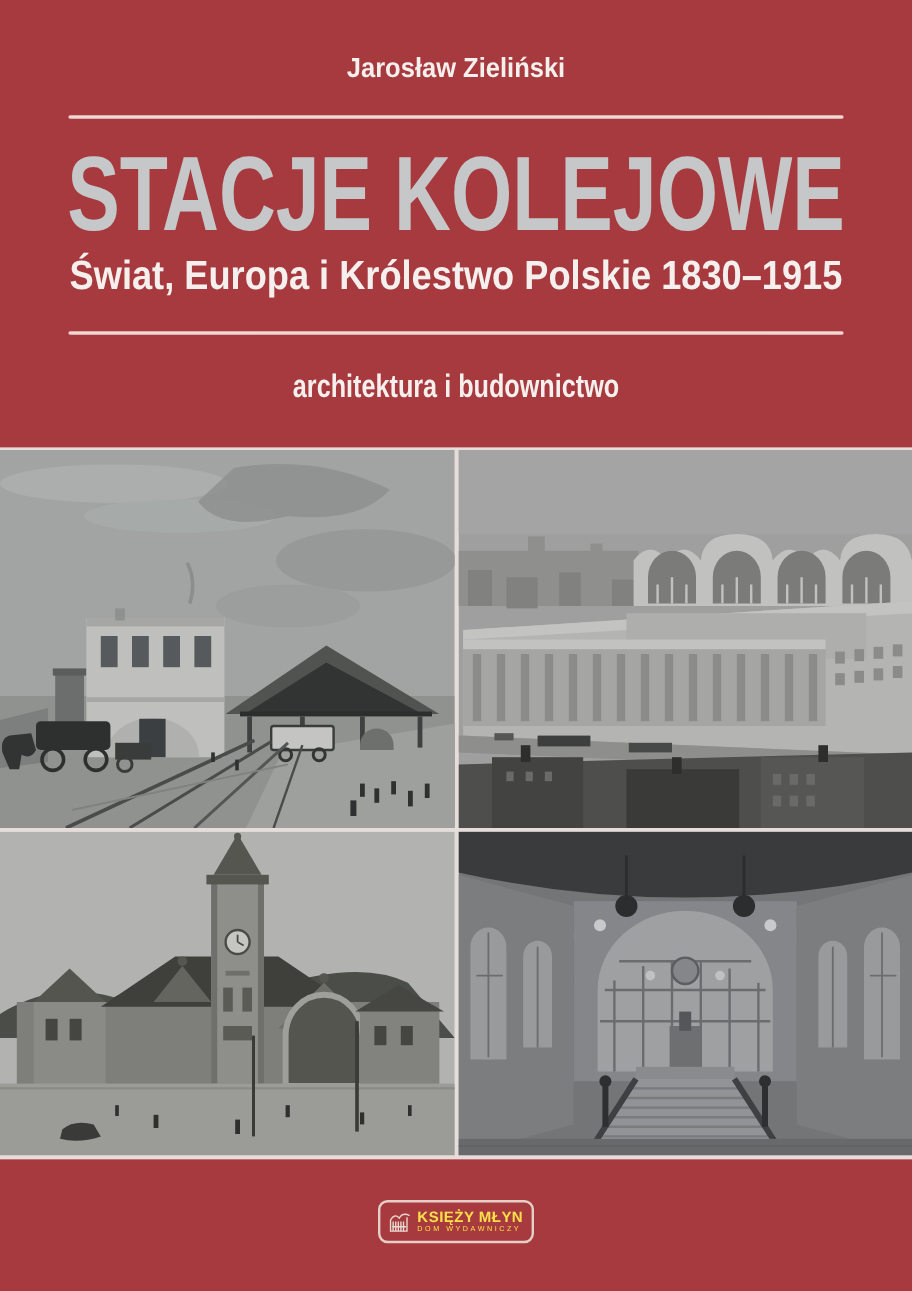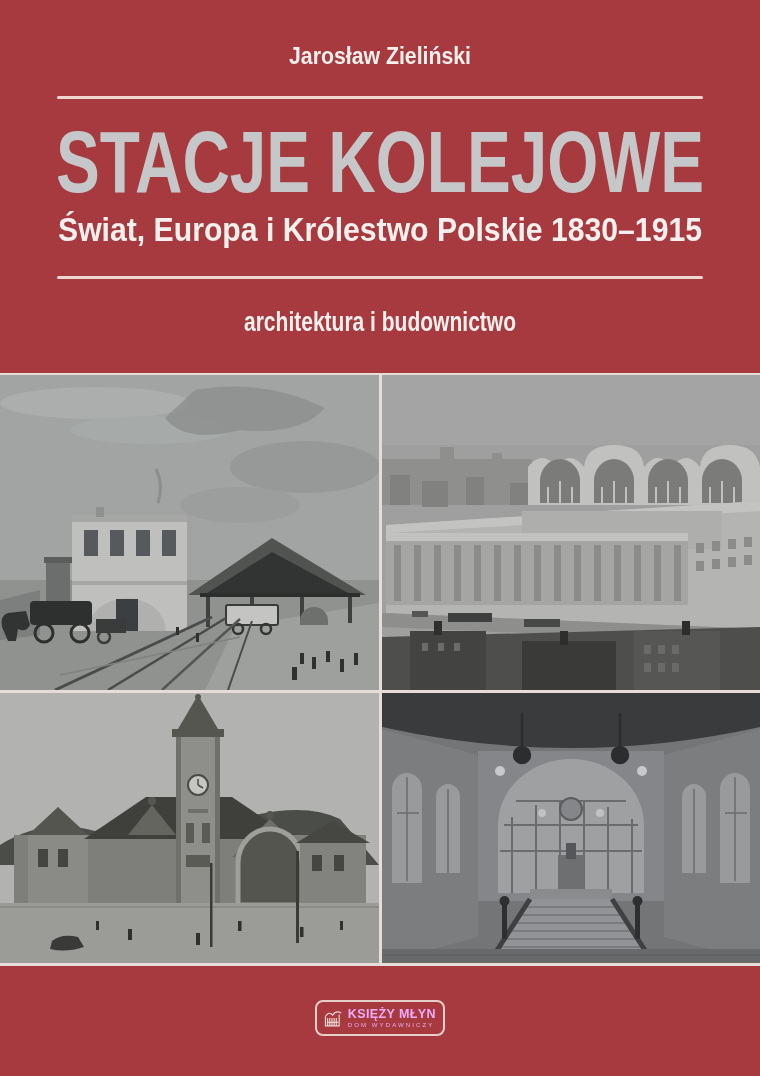--- a/index.html
+++ b/index.html
@@ -19,21 +19,21 @@
     position:absolute; top:373px; left:0; width:760px; height:593px;
     background:#e6ddda; border-top:2px solid #e6ddda; border-bottom:3px solid #e6ddda;
     display:grid; grid-template-columns:379px 378px; grid-template-rows:315px 270px; gap:3px;
   }
   .photo-cell { overflow:hidden; }
   .photo-cell svg { display:block; width:100%; height:100%; }
 
   .publisher-logo {
     position:absolute; top:1000px; left:50%; transform:translateX(-50%);
     width:130px; height:36px; border:2px solid #e6cfc8; border-radius:8px;
-    display:flex; align-items:center; gap:5px; padding:2px 7px; color:#f0abfc;
+    display:flex; align-items:center; gap:5px; padding:2px 7px; color:#fde047;
   }
   .publisher-text { display:flex; flex-direction:column; line-height:1; }
   .publisher-name { font-size:12.5px; font-weight:bold; letter-spacing:0.4px; white-space:nowrap; }
   .publisher-sub  { font-size:6px; letter-spacing:2.1px; margin-top:2px; white-space:nowrap; }
 </style>
 </head>
 <body>
 
 <div class="cover">
 

